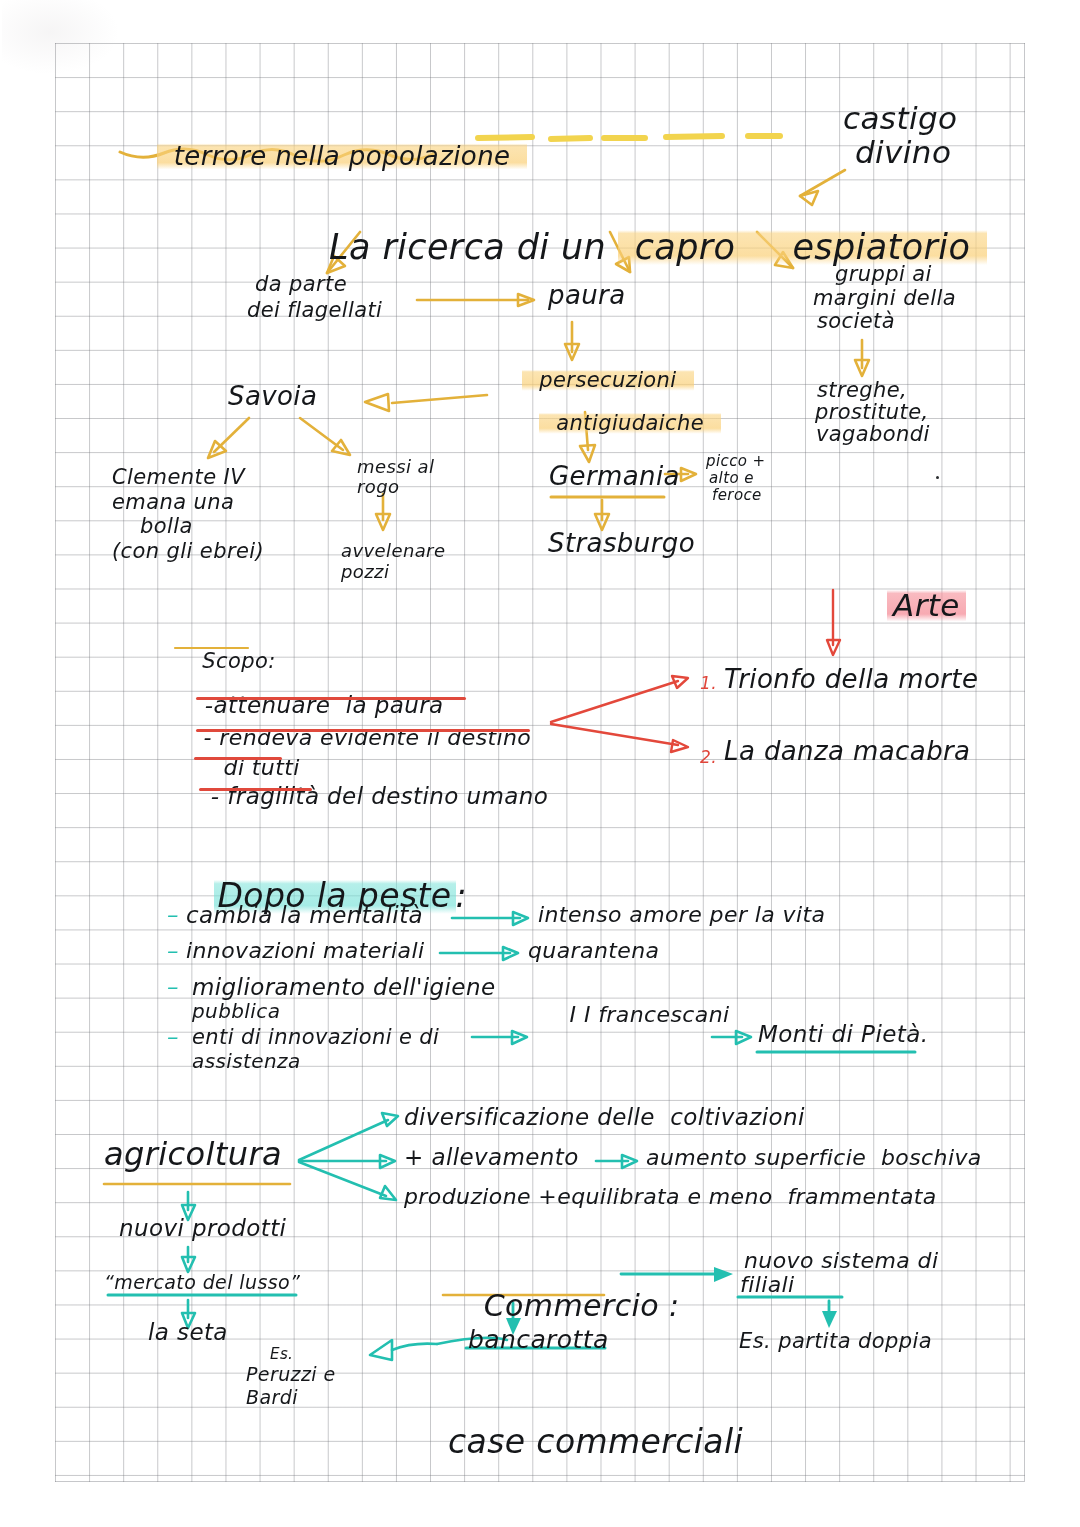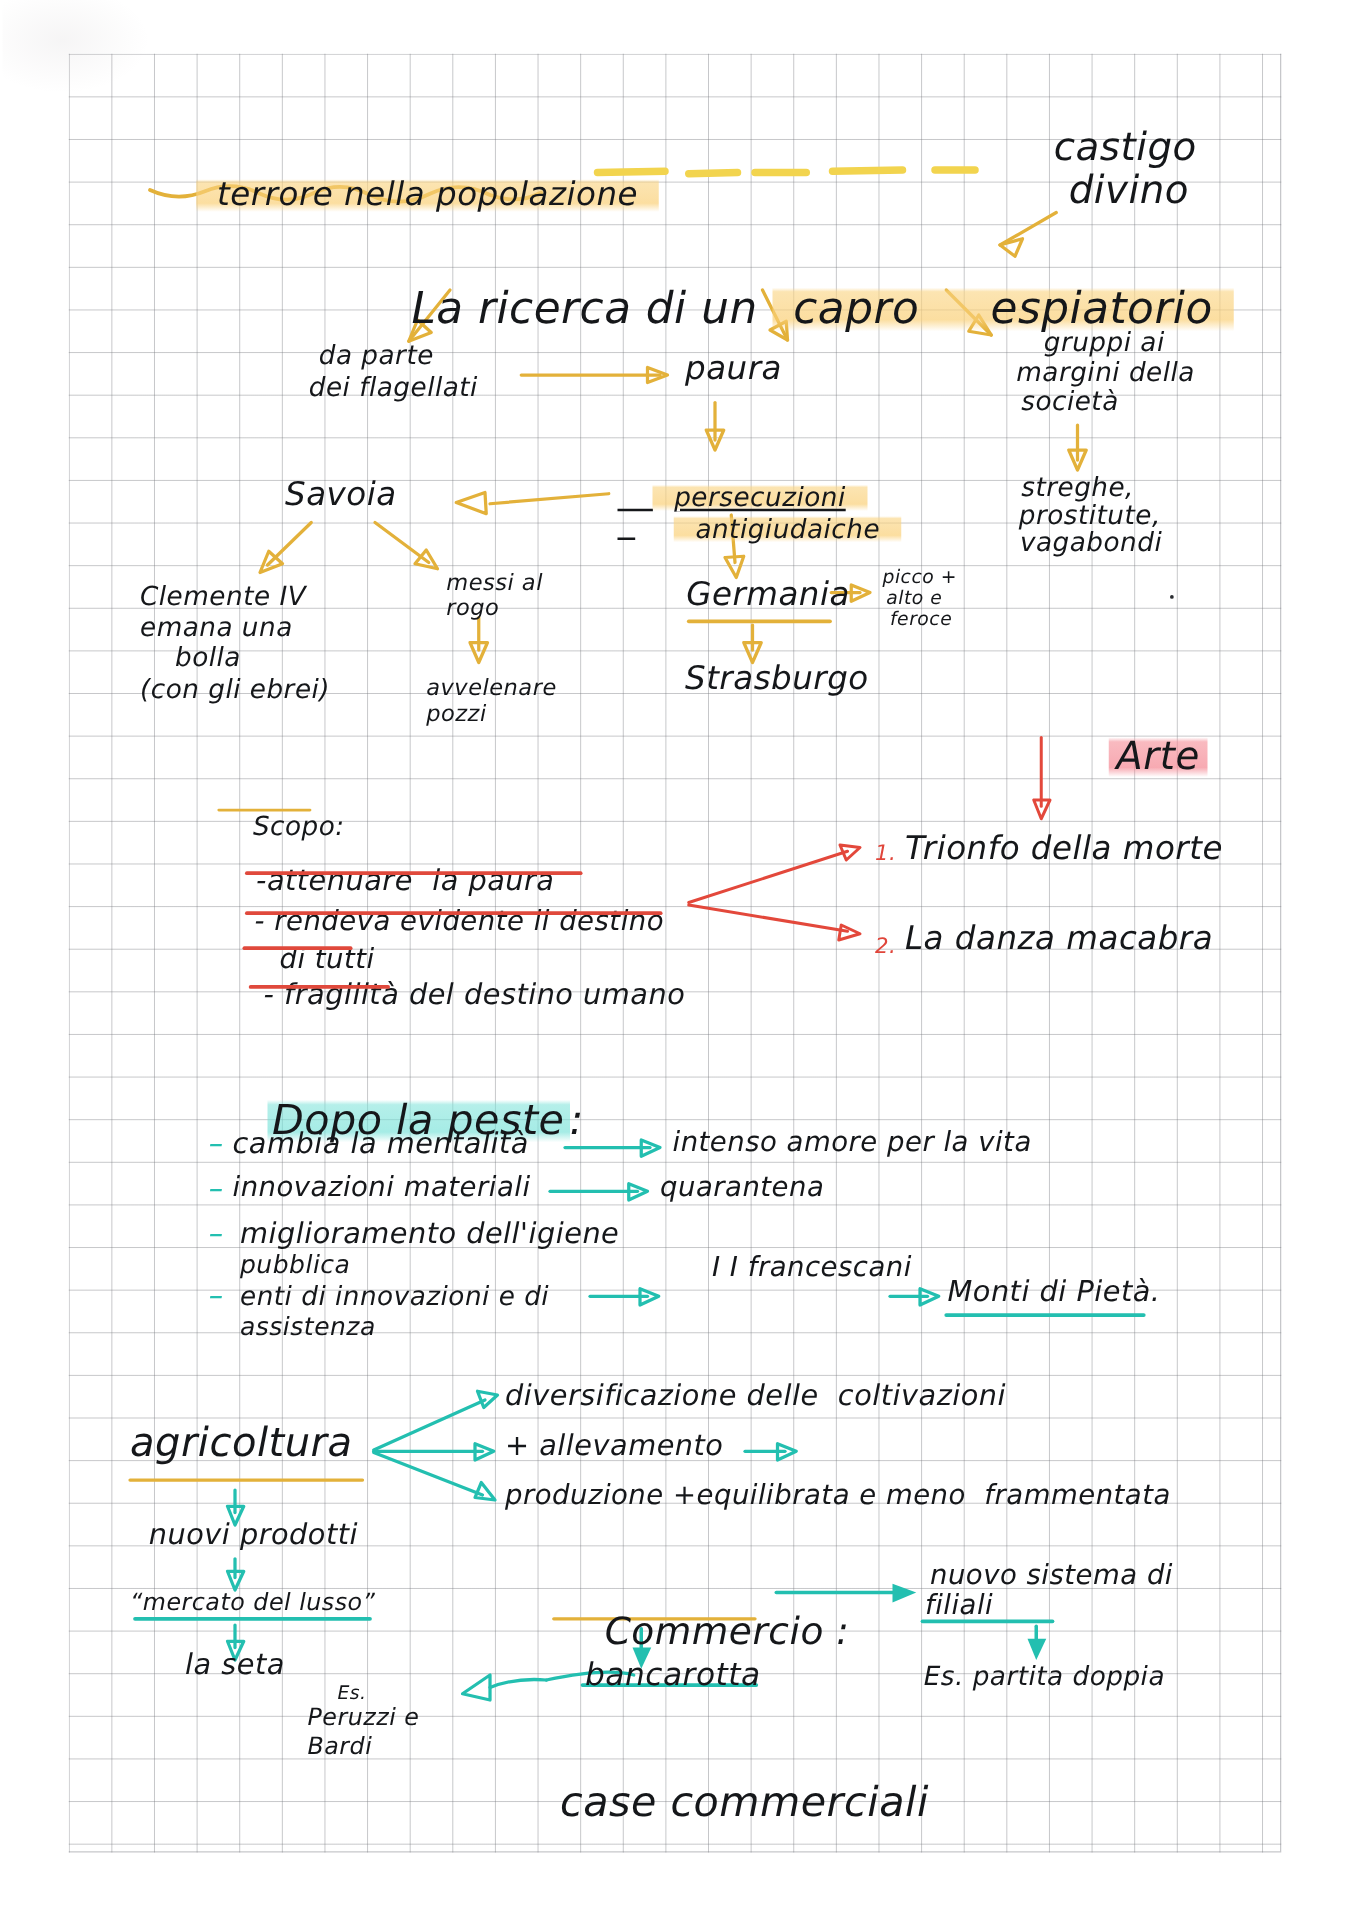--- a/index.html
+++ b/index.html
@@ -238,21 +238,21 @@
 
   <div class="hw md" style="left:255px;top:273px;">da parte</div>
   <div class="hw md" style="left:247px;top:299px;">dei flagellati</div>
 
   <div class="hw lg" style="left:548px;top:281px;">paura</div>
 
   <div class="hw md" style="left:835px;top:263px;">gruppi ai</div>
   <div class="hw md" style="left:813px;top:287px;">margini della</div>
   <div class="hw md" style="left:817px;top:310px;">società</div>
 
-  <div class="hw md" style="left:494px;top:363px;text-decoration:underline;">
+  <div class="hw md" style="left:494px;top:345px;">
     <span class="hl-y">persecuzioni</span>
   </div>
   <div class="hw md" style="left:511px;top:388px;">
     <span class="hl-y">antigiudaiche</span>
   </div>
 
   <div class="hw md" style="left:817px;top:379px;">streghe,</div>
   <div class="hw md" style="left:815px;top:401px;">prostitute,</div>
   <div class="hw md" style="left:816px;top:423px;">vagabondi</div>
 
@@ -335,20 +335,21 @@
   <div class="hw md" style="left:540px;top:978px;font-size:22px;font-style:italic;">
     <span>I </span><span>I francescani</span>
   </div>
   <div class="hw md" style="left:758px;top:1022px;font-size:23px;">Monti di Pietà.</div>
 
   <div class="hw xl" style="left:104px;top:1137px;font-size:32px;">agricoltura</div>
 
   <div class="hw md" style="left:404px;top:1105px;font-size:23px;">diversificazione delle  coltivazioni</div>
   <div class="hw md" style="left:404px;top:1145px;font-size:23px;">+ allevamento</div>
   <div class="hw md" style="left:404px;top:1185px;font-size:22px;">produzione +equilibrata e meno  frammentata</div>
+  <div class="hw md" style="left:646px;top:1146px;font-size:22px;">aumento superficie  boschiva</div>
 
   <div class="hw md" style="left:119px;top:1216px;font-size:23px;">nuovi prodotti</div>
   <div class="hw sm" style="left:104px;top:1272px;font-size:19px;">“mercato del lusso”</div>
   <div class="hw md" style="left:148px;top:1320px;font-size:23px;">la seta</div>
 
   <div class="hw sm" style="left:270px;top:1346px;font-size:15px;">Es.</div>
   <div class="hw sm" style="left:246px;top:1364px;font-size:19px;">Peruzzi e</div>
   <div class="hw sm" style="left:246px;top:1387px;font-size:19px;">Bardi</div>
 
   <div class="hw xl" style="left:444px;top:1255px;font-size:30px;">

